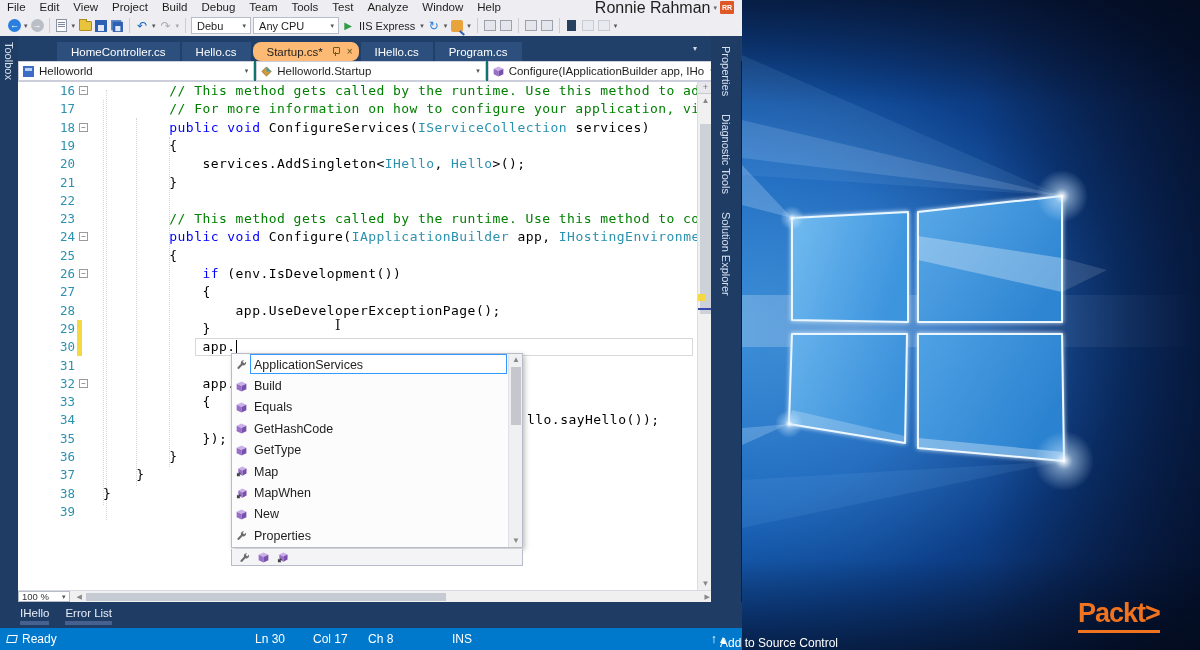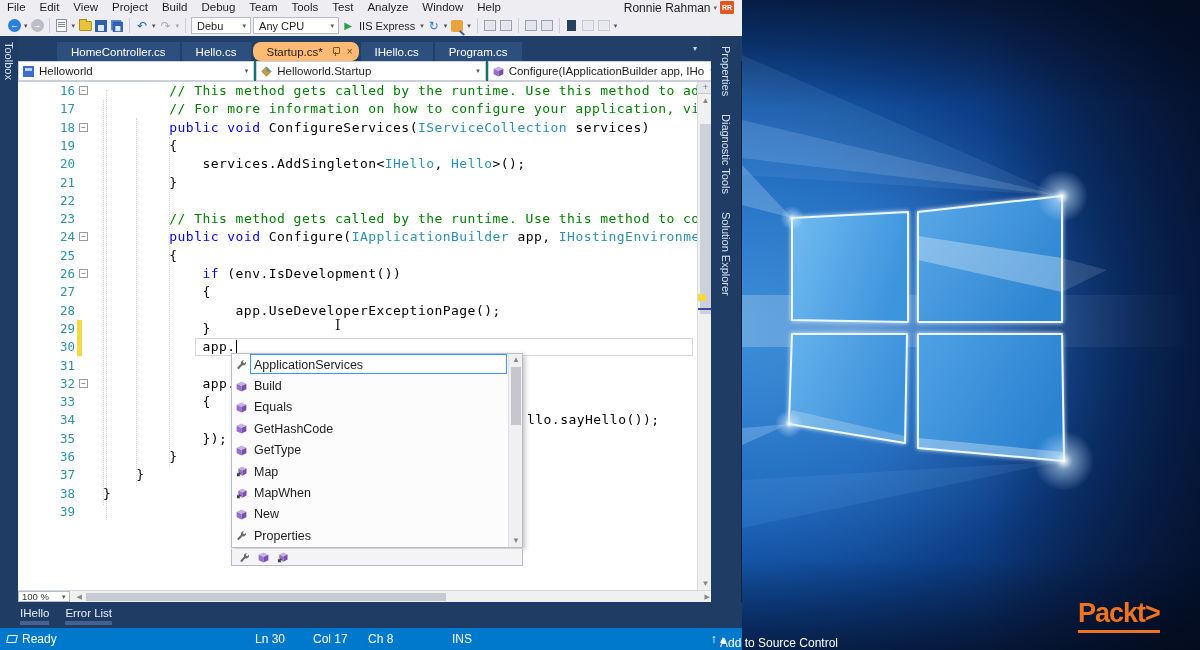--- a/index.html
+++ b/index.html
@@ -20,21 +20,21 @@
     font-size:27px; font-weight:bold; letter-spacing:-1px; line-height:1;
     border-bottom:3px solid #f0731f; padding-bottom:3px; }
 
   
   #vs { position:absolute; left:0; top:0; width:742px; height:650px; background:#1e3c64; border-right:1px solid #0b2140; }
 
   
   #menubar { position:absolute; left:0; top:0; width:742px; height:15px; background:#eeeef2; display:flex; align-items:center; }
   .menu-item { font-size:11.5px; color:#1e1e1e; padding:4px 7px; line-height:15px; white-space:nowrap; }
   #user-area { margin-left:auto; display:flex; align-items:center; gap:3px; padding-right:8px; }
-  #user-name { font-size:12px; color:#1e1e1e; }
+  #user-name { font-size:16px; color:#1e1e1e; }
   .tiny-caret { font-size:7px; color:#666; }
   #user-badge { width:14px; height:13px; background:#e05726; color:#fff; font-size:7px; font-weight:bold;
     display:flex; align-items:center; justify-content:center; border-radius:1px; }
 
   
   #toolbar { position:absolute; left:0; top:15px; width:742px; height:21px; background:#eeeef2; display:flex; align-items:center; gap:2px; padding-left:8px; }
   .tb-sep { width:1px; height:15px; background:#ccccd6; margin:0 3px; }
   .tb-ico { width:14px; height:14px; display:flex; align-items:center; justify-content:center; font-size:10px; line-height:1; }
   .circ { width:13px; height:13px; border-radius:50%; color:#fff; font-size:9px; display:flex; align-items:center; justify-content:center; }
   .circ.back { background:#2a7ede; }

